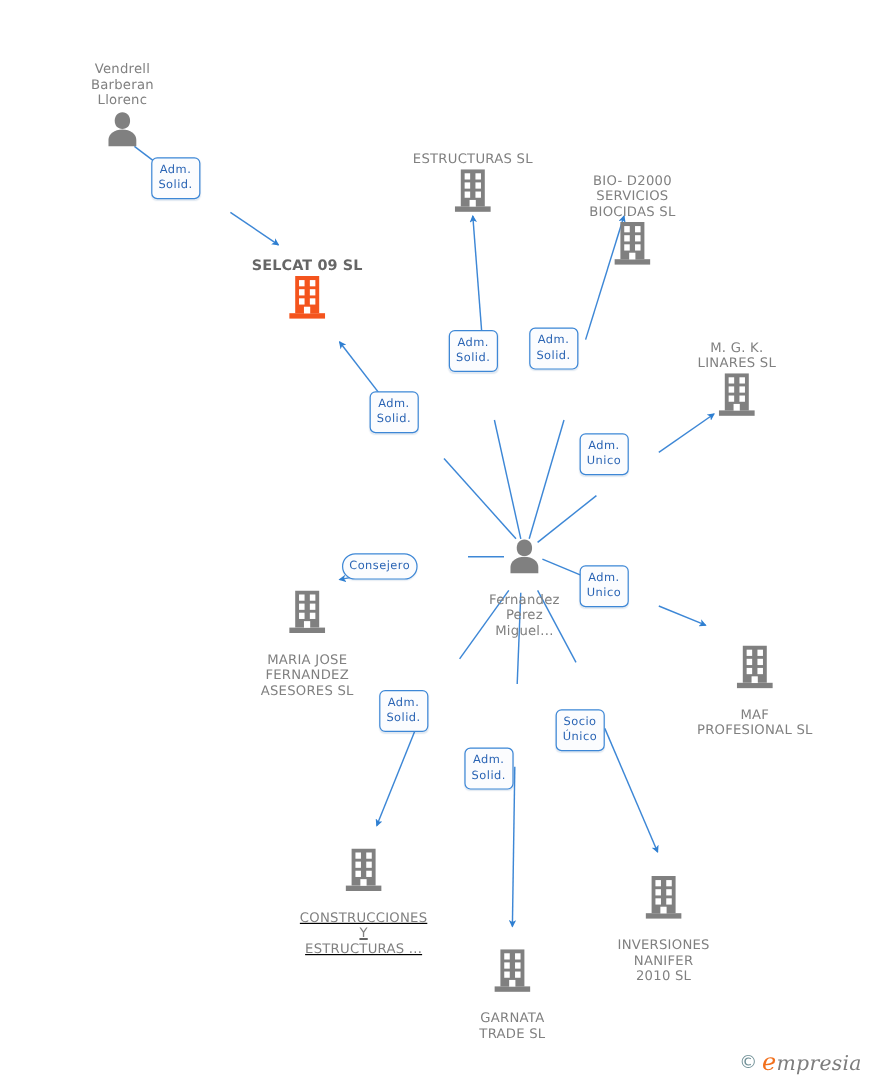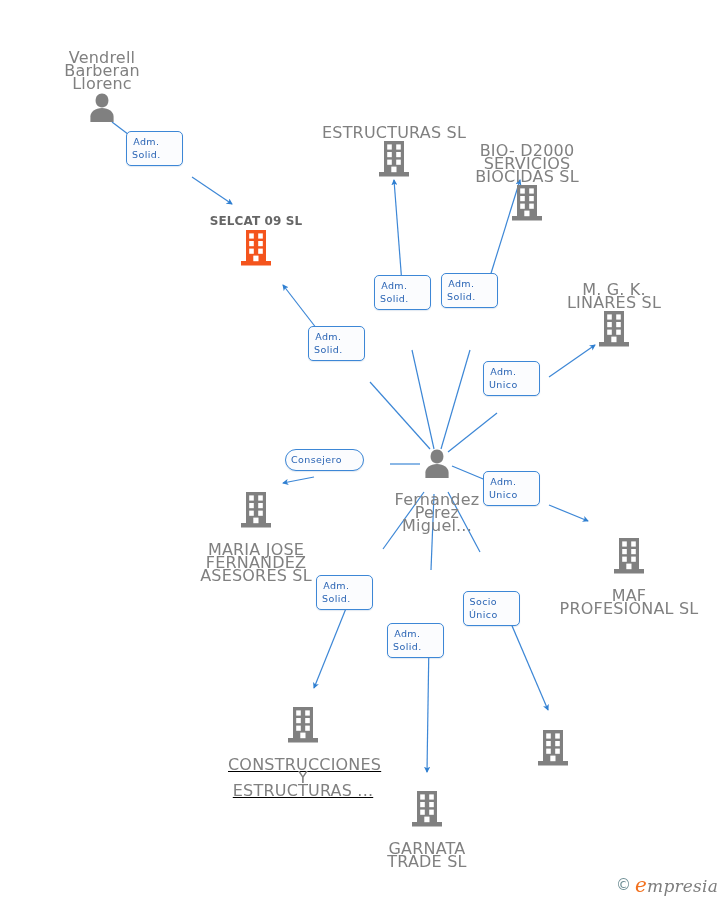--- a/index.html
+++ b/index.html
@@ -35,21 +35,21 @@
     margin-left: -75px;
     text-align: center;
     z-index: 3;
   }
   .node .icon-wrap {
     display: block;
     line-height: 0;
   }
   .node .label {
     display: block;
-    font-size: 16px;
+    font-size: 11px;
     line-height: 13px;
     color: #808080;
     letter-spacing: 0.2px;
     white-space: pre-line;
   }
   .node.company-main .label {
     color: #666666;
     font-weight: bold;
     font-size: 12px;
     letter-spacing: 0.1px;
@@ -62,21 +62,21 @@
     position: absolute;
     z-index: 4;
     box-sizing: border-box;
     background: #fbfcfe;
     border: 1.3px solid #3d87d6;
     border-radius: 5px;
     color: #2a64b4;
     font-size: 9.5px;
     line-height: 13px;
     text-align: center;
-    padding: 3px 21px 4px 5px;
+    padding: 3px 5px 4px 5px;
     letter-spacing: 0.4px;
     box-shadow: 0 1px 1px rgba(60,110,170,0.16);
     white-space: pre-line;
   }
 
   
   #watermark {
     position: absolute;
     right: 10px;
     bottom: 8px;
@@ -273,20 +273,23 @@
             <path d="M5 0 H25 V31 H5 Z" fill="#808080"></path>
             <rect x="0" y="31" width="30" height="4.5" fill="#808080"></rect>
             <rect x="8.2" y="3.4" width="4.6" height="5.2" fill="#ffffff"></rect>
             <rect x="17.2" y="3.4" width="4.6" height="5.2" fill="#ffffff"></rect>
             <rect x="8.2" y="11" width="4.6" height="5.2" fill="#ffffff"></rect>
             <rect x="17.2" y="11" width="4.6" height="5.2" fill="#ffffff"></rect>
             <rect x="8.2" y="18.6" width="4.6" height="5.2" fill="#ffffff"></rect>
             <rect x="17.2" y="18.6" width="4.6" height="5.2" fill="#ffffff"></rect>
             <rect x="12.3" y="25.6" width="5.2" height="5.6" fill="#ffffff"></rect>
           </svg></span>
+        <span class="label">INVERSIONES
+NANIFER
+2010 SL</span>
       </div>
       <div class="node label-below" style="left: 437px; top: 448px;">
         <span class="icon-wrap"><svg width="28" height="30" viewBox="0 0 28 30">
             <path d="M14 1.5 C18 1.5 20.4 4.6 20.4 8.6 C20.4 12.6 18 15.4 14 15.4 C10 15.4 7.6 12.6 7.6 8.6 C7.6 4.6 10 1.5 14 1.5 Z" fill="#808080"></path>
             <path d="M14 16 C20.6 16 25.6 19.6 25.6 24.6 L25.6 30 L2.4 30 L2.4 24.6 C2.4 19.6 7.4 16 14 16 Z" fill="#808080"></path>
           </svg></span>
         <span class="label">Fernandez
 Perez
 Miguel...</span>
       </div>
@@ -297,21 +300,21 @@
       <div class="edge-label" style="left: 308px; top: 326px;">Adm.
 Solid.</div>
       <div class="edge-label" style="left: 374px; top: 275px;">Adm.
 Solid.</div>
       <div class="edge-label" style="left: 441px; top: 273px;">Adm.
 Solid.</div>
       <div class="edge-label" style="left: 483px; top: 361px;">Adm.
 Unico</div>
       <div class="edge-label" style="left: 483px; top: 471px;">Adm.
 Unico</div>
-      <div class="edge-label" style="left: 285px; top: 449px; border-radius: 11px;">Consejero</div>
+      <div class="edge-label" style="left: 285px; top: 461px; border-radius: 11px;">Consejero</div>
       <div class="edge-label" style="left: 316px; top: 575px;">Adm.
 Solid.</div>
       <div class="edge-label" style="left: 387px; top: 623px;">Adm.
 Solid.</div>
       <div class="edge-label" style="left: 463px; top: 591px;">Socio
 Único</div>
     </div>
 
   <div id="watermark">
     <span class="copy">©</span>

